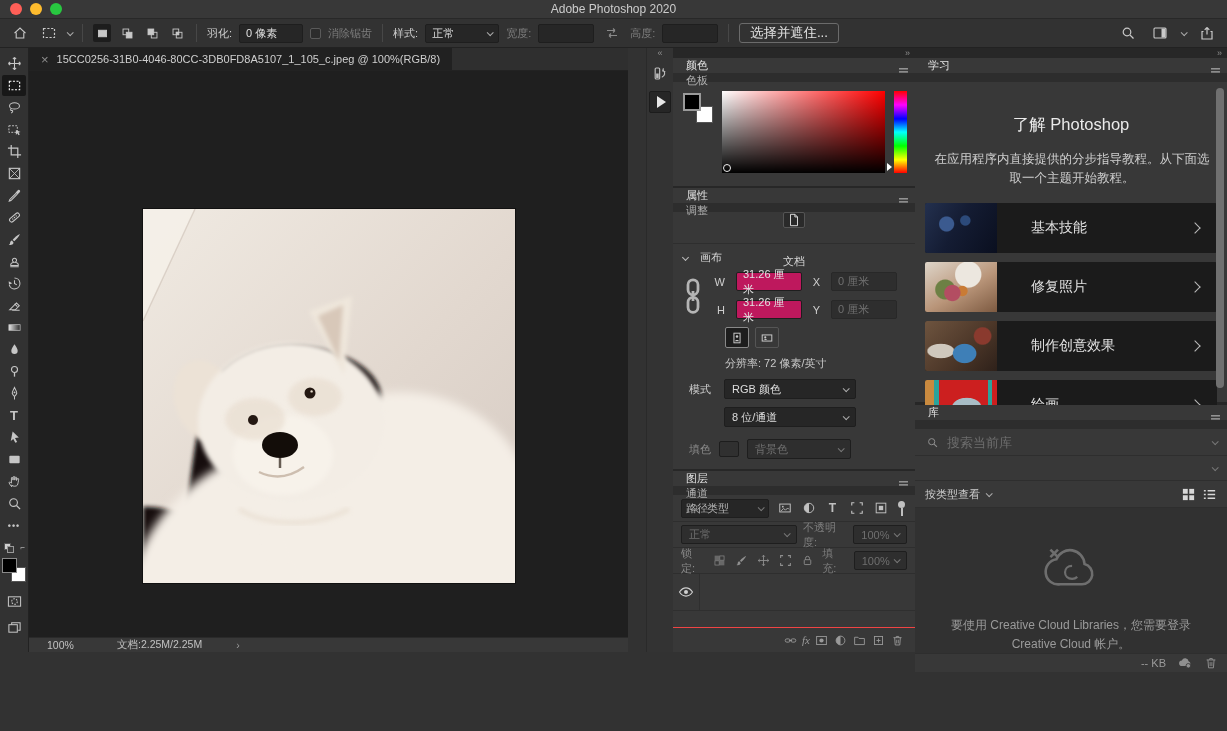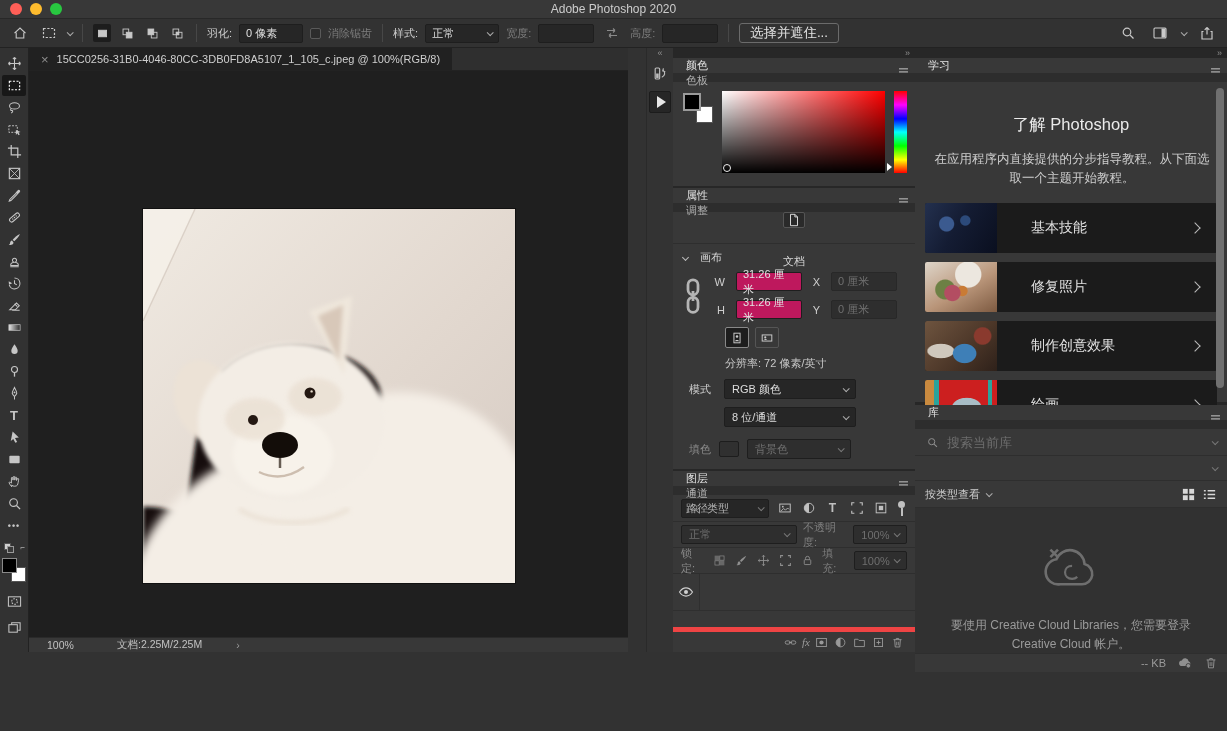--- a/index.html
+++ b/index.html
@@ -136,21 +136,21 @@
   .lic svg { width:13px; height:13px; }
   .layer-row { height:37px; background:#383838; border-bottom:1px solid #2f2f2f; display:flex; align-items:stretch; }
   .eyecell { width:27px; display:flex; align-items:center; justify-content:center; color:#d0d0d0; border-right:1px solid #2f2f2f; }
   .eyecell svg { width:16px; height:16px; }
   .layer-sel { flex:1; background:#4c4c4c; display:flex; align-items:center; gap:10px; padding:0 9px 0 7px; }
   .lthumb { width:33px; height:27px; border:1px solid #000; background-image:linear-gradient(105deg,#1b140e 0 24%,rgba(0,0,0,0) 25%),radial-gradient(circle at 62% 58%,#f5efe7 0 50%,rgba(0,0,0,0) 52%),linear-gradient(135deg,#e9e0d5,#d8ccc1); background-color:#e3d9cd; }
   .lname { flex:1; color:#e3e3e3; }
   .llock { color:#d0d0d0; width:14px; height:14px; }
   .llock svg { width:14px; height:14px; }
   .layer-space { flex:1; background:#383838; }
-  .lbottom { height:25px; border-top:5px solid #ef4444; display:flex; align-items:center; justify-content:flex-end; gap:4px; padding:0 10px; color:#9a9a9a; flex:0 0 auto; }
+  .lbottom { height:25px; border-top:1px solid #ef4444; display:flex; align-items:center; justify-content:flex-end; gap:4px; padding:0 10px; color:#9a9a9a; flex:0 0 auto; }
   .lbottom .lic { color:#9a9a9a; }
   .fx { font-size:11px; font-style:italic; color:#9a9a9a; font-family:"Liberation Serif",serif; }
 
   
   .learn-panel { height:344px; flex:0 0 auto; margin-bottom:3px; }
   .learn-body { padding:14px 18px 0; text-align:center; position:relative; }
   .learn-title { font-size:16.5px; color:#eaeaea; margin:18px 0 14px; font-weight:normal; }
   .learn-desc { font-size:12.5px; color:#cfcfcf; line-height:1.55; margin:0 auto 14px; width:278px; }
   .cards { padding:0 10px; }
   .card { height:50px; background:#1b1b1b; border-radius:2px; display:flex; align-items:center; margin-bottom:9px; overflow:hidden; }

